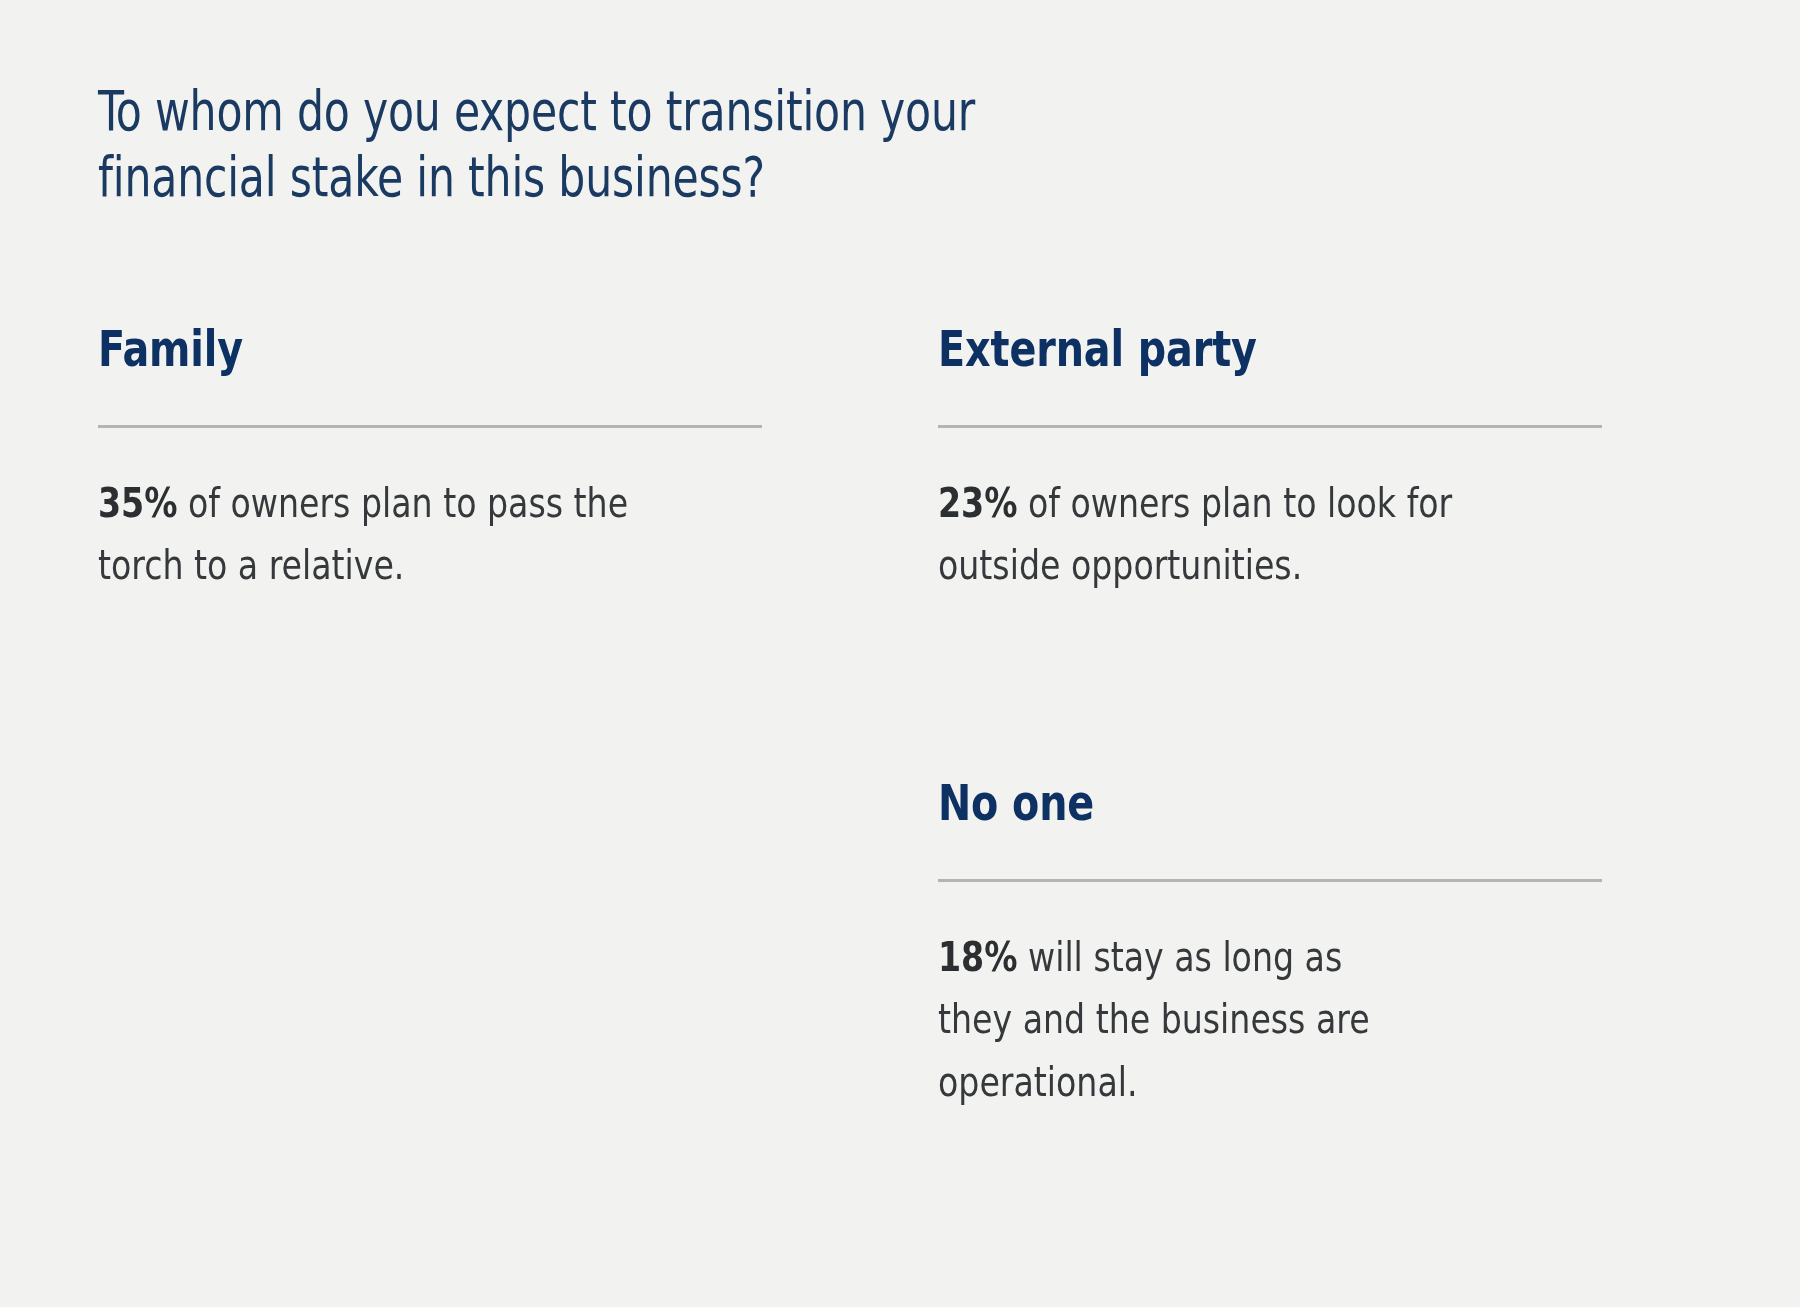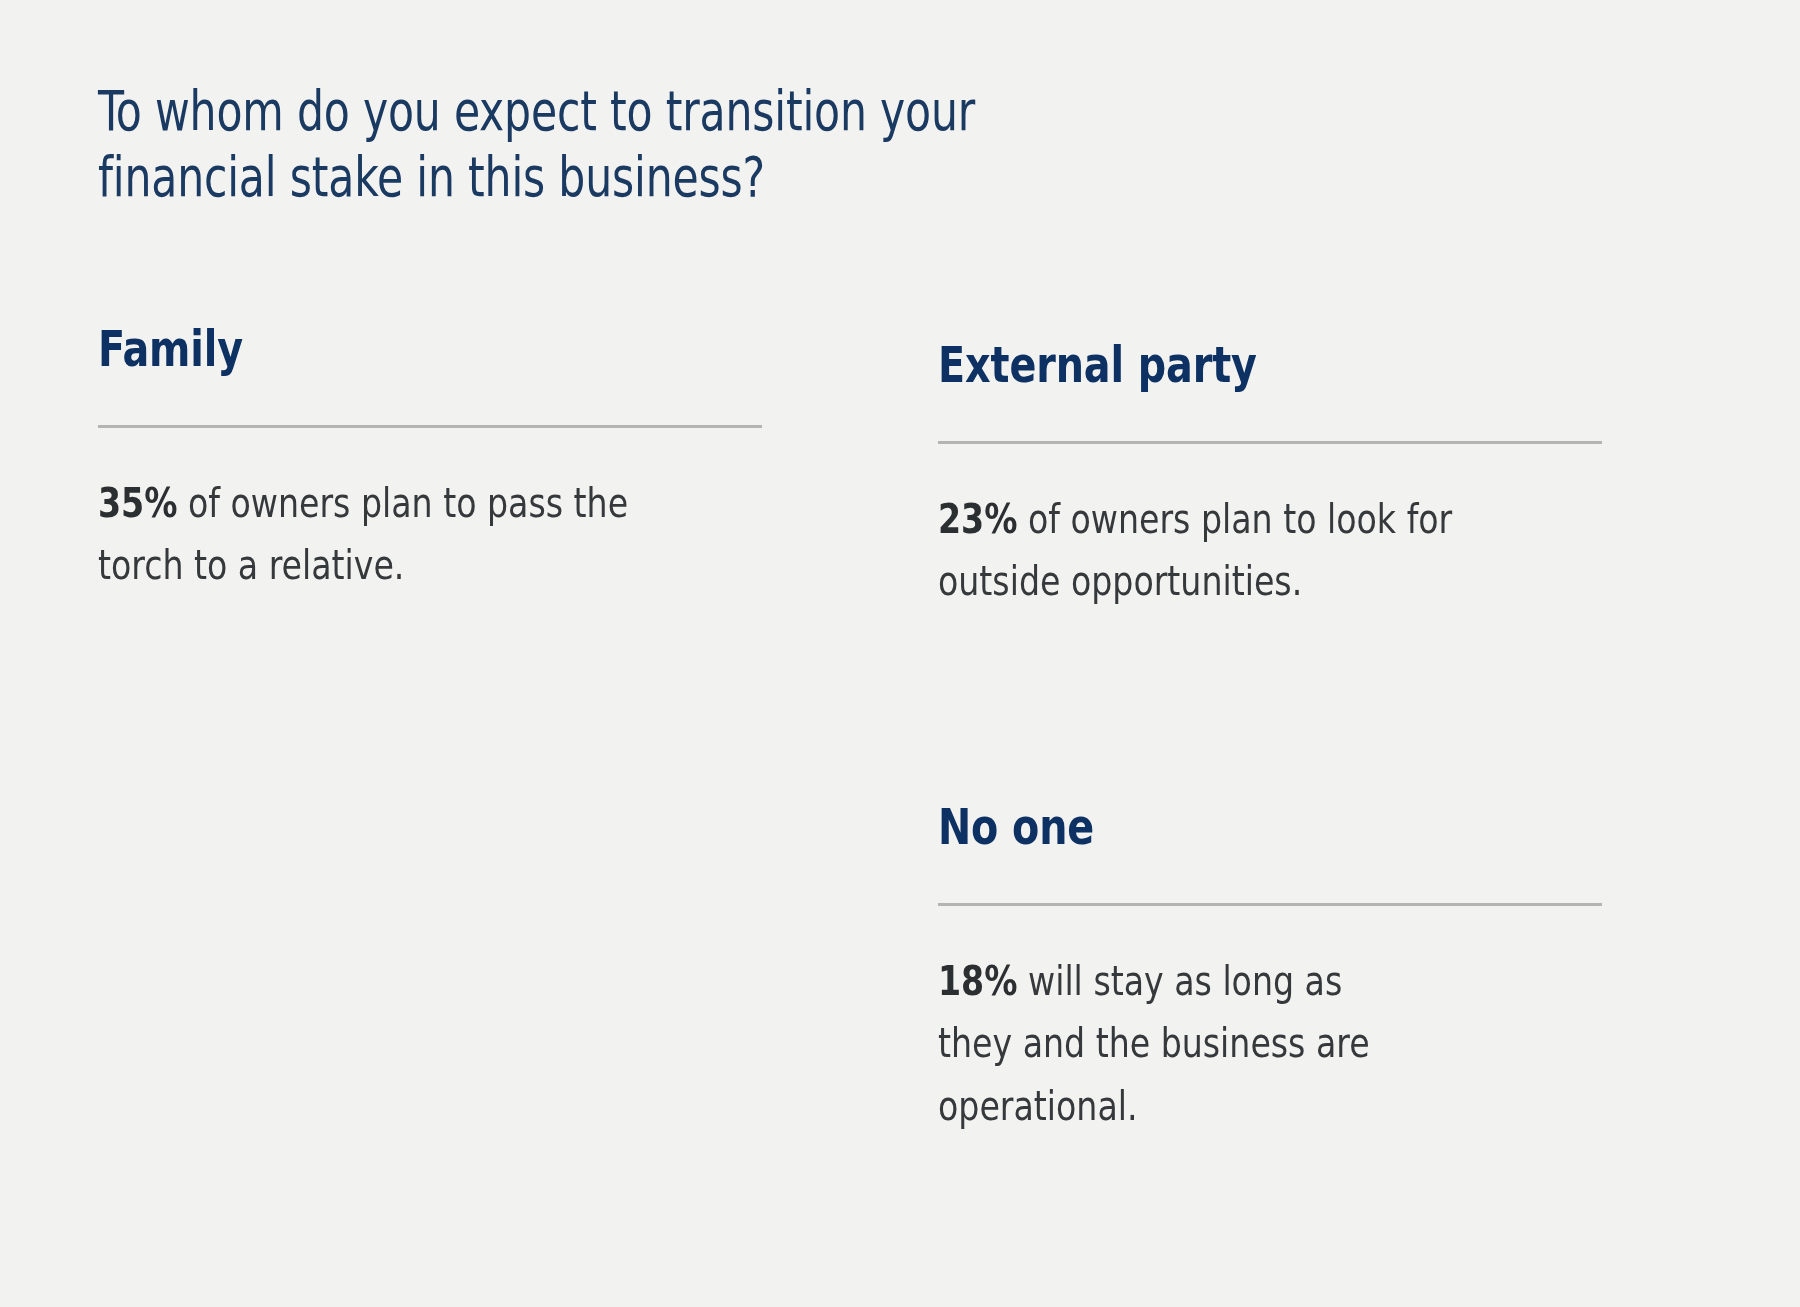--- a/index.html
+++ b/index.html
@@ -47,25 +47,25 @@
 
   
   .grid {
     position: absolute;
     left: 98px;
     top: 318px;
     width: 1504px;
     display: grid;
     grid-template-columns: 664px 176px 664px;
     grid-template-rows: auto auto;
-    row-gap: 16px;
+    row-gap: 8px;
   }
 
   .cell-tl { grid-column: 1; grid-row: 1; }
-  .cell-tr { grid-column: 3; grid-row: 1; margin-top: 16px; }
+  .cell-tr { grid-column: 3; grid-row: 1; }
   .cell-bl { grid-column: 1; grid-row: 2; }
   .cell-br { grid-column: 3; grid-row: 2; }
 
   .card {
     display: flex;
     flex-direction: column;
     align-items: stretch;
   }
 
   .card-heading {

